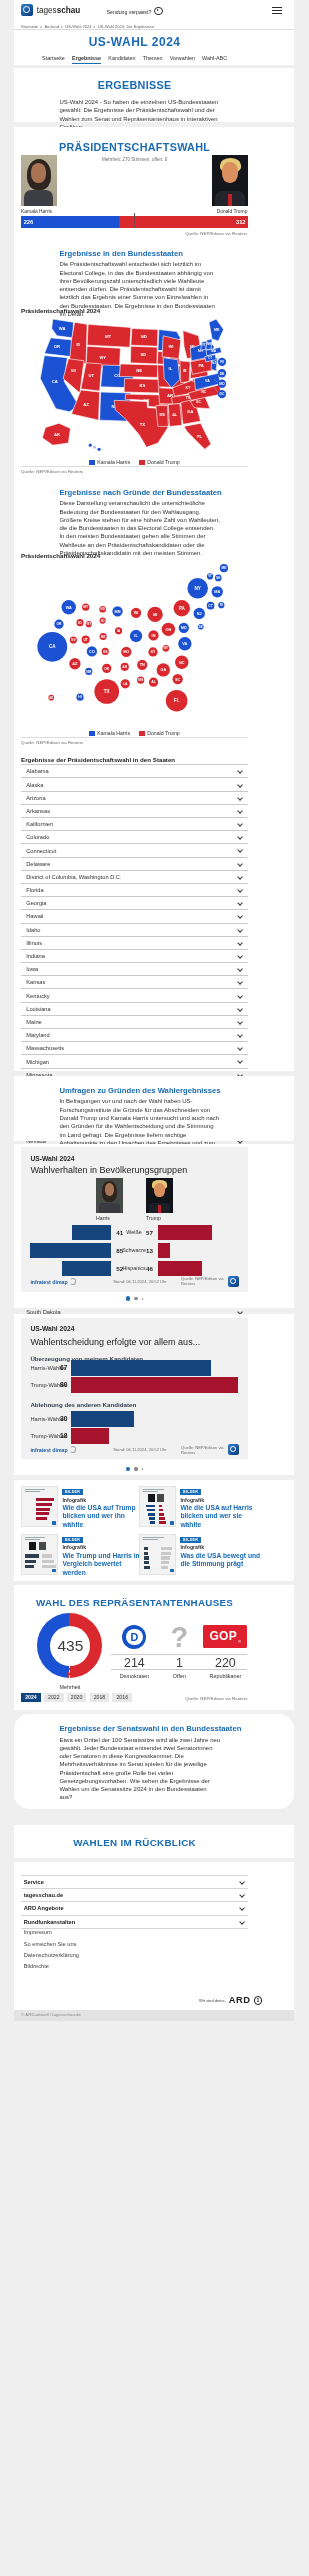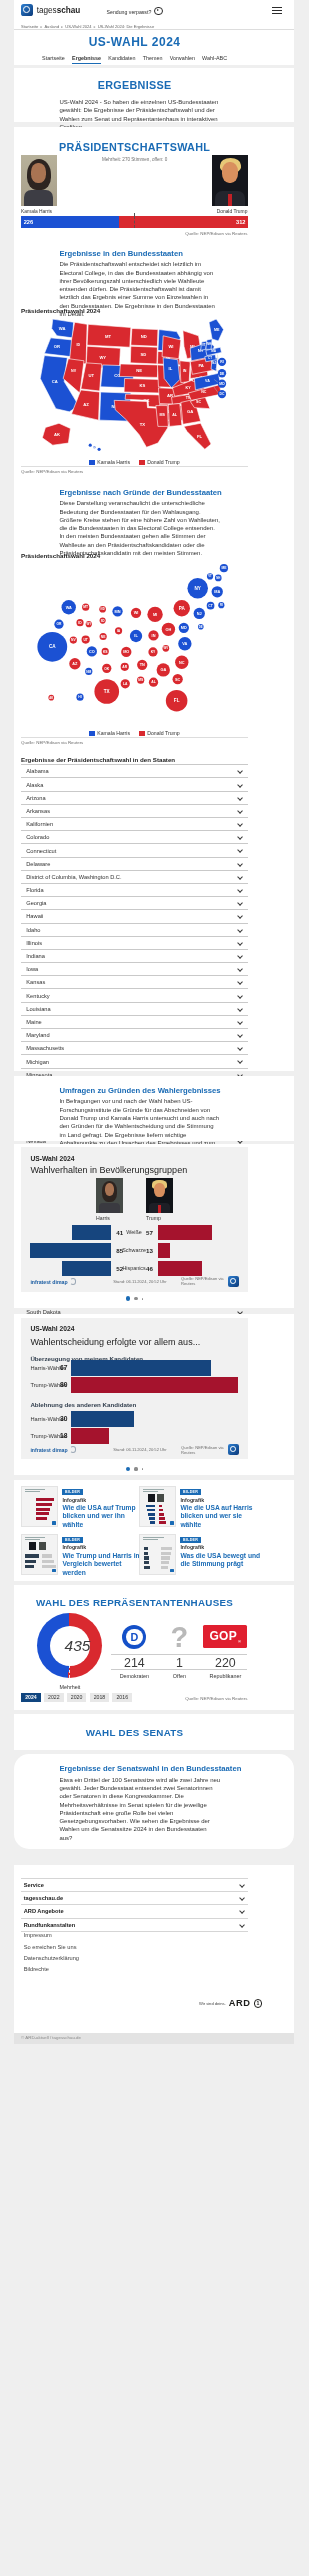--- a/index.html
+++ b/index.html
@@ -85,40 +85,40 @@
   
   .c-teas{height:101px;margin-bottom:4.1px;}
   .teaser-thumb{position:absolute;width:37px;height:41px;background:#f3f3f3;border:0.5px solid #e3e3e3;box-sizing:border-box;overflow:hidden;}
   .tz-badge{display:inline-block;background:#1a6bb5;color:#fff;font-size:3.6px;font-weight:bold;padding:1px 2.6px;letter-spacing:0.3px;}
   .tz-kicker{font-size:5.2px;color:#333;font-weight:bold;margin-top:1.5px;}
   .tz-title{font-size:6.7px;font-weight:bold;color:#1a6bb5;line-height:1.25;margin-top:1.5px;cursor:pointer;}
   .tz-text{position:absolute;width:82px;}
   
   .c-house{height:125px;margin-bottom:4.1px;}
   .donut{position:absolute;left:23px;top:28px;width:65px;height:65px;border-radius:50%;background:conic-gradient(#d9292f 0 50.6%, #1b51d3 50.6% 100%);}
-  .donut .hole{position:absolute;left:13px;top:13px;width:40px;height:40px;background:#fff;border-radius:50%;display:flex;align-items:center;justify-content:flex-end;font-size:15.5px;color:#3c3c3c;font-style:italic;}
+  .donut .hole{position:absolute;left:13px;top:13px;width:40px;height:40px;background:#fff;border-radius:50%;display:flex;align-items:center;justify-content:center;font-size:15.5px;color:#3c3c3c;}
   .donut .dash{position:absolute;left:32px;bottom:0;height:13px;width:0;border-left:1px dashed rgba(255,255,255,0.9);}
   .house-col{position:absolute;width:46px;text-align:center;}
   .d-logo{width:24px;height:24px;margin:0 auto;border-radius:50%;background:#1450c8;display:flex;align-items:center;justify-content:center;}
   .d-logo .in{width:16.5px;height:16.5px;border-radius:50%;background:#fff;display:flex;align-items:center;justify-content:center;font-size:10.8px;font-weight:bold;color:#1450c8;}
   .q-mark{font-size:29px;font-weight:bold;color:#b9b9b9;line-height:24px;}
   .gop{width:44px;height:23px;background:#e01f2f;border-radius:1.5px;color:#fff;font-weight:bold;font-size:12px;display:flex;align-items:center;justify-content:center;letter-spacing:0.3px;}
   .gop i{font-style:normal;font-size:4.1px;margin-left:1px;align-self:flex-end;margin-bottom:4.1px;}
   .h-line{position:absolute;left:97px;width:136px;height:0.5px;background:#ccc;}
   .h-num{font-size:12.4px;color:#3c3c3c;font-weight:300;}
   .h-lbl{font-size:5.4px;color:#333;}
   .years{position:absolute;left:6.7px;display:flex;gap:3.1px;}
   .yr{font-size:5.2px;padding:1.5px 4.1px;background:#e8e8e8;color:#333;cursor:pointer;}
   .yr.active{background:#10457f;color:#fff;font-weight:bold;}
   
   .c-senh{height:36px;margin-bottom:4.1px;}
   .c-sent{height:95px;margin-bottom:16px;border-radius:15px;}
   .c-rueck{height:33px;margin-bottom:4.1px;}
   
-  .c-foot{height:168px;padding-left:31px;}
+  .c-foot{height:148px;padding-left:31px;}
   .f-list{position:absolute;top:12.4px;left:6.7px;width:227px;}
   .f-row{height:12.4px;border-bottom:0.5px solid #d5d5d5;display:flex;align-items:center;justify-content:space-between;padding:0 2.6px;cursor:pointer;}
   .f-list{border-top:0.5px solid #d5d5d5;}
   .f-row span{font-size:5.7px;font-weight:bold;color:#222;}
   .f-links{position:absolute;top:67px;left:9.3px;}
   .f-link{font-size:5.7px;color:#444;margin-bottom:5.4px;cursor:pointer;}
   .ard{position:absolute;top:133px;right:32px;display:flex;align-items:center;gap:3.1px;}
   .ard .claim{font-size:4.1px;color:#444;}
   .ard .word{font-size:9.3px;font-weight:bold;color:#1d1d1b;letter-spacing:0.5px;}
   .ard .one{width:8.8px;height:8.8px;border:1.1px solid #1d1d1b;border-radius:50%;display:flex;align-items:center;justify-content:center;font-size:5.2px;font-weight:bold;color:#1d1d1b;box-sizing:border-box;}
@@ -835,31 +835,31 @@
     <div class="years" id="year-row" style="top:108px;">
         <span class="yr active">2024</span>
         <span class="yr">2022</span>
         <span class="yr">2020</span>
         <span class="yr">2018</span>
         <span class="yr">2016</span>
       </div>
     <div class="src" style="position:absolute;right:47px;top:111px;">Quelle: NEP/Edison via Reuters</div>
   </div>
 
-  <div class="card c-senh">
-    <div class="inner" style="top:13.4px;">
-        <div class="big-head" style="font-size:9.8px;">WAHL DES SENATS</div>
-      </div>
-  </div>
 
   <div class="card c-sent">
     <div class="sec-head" style="position:absolute;left:45px;top:10.3px;">Ergebnisse der Senatswahl in den Bundesstaaten</div>
     <div class="para" style="position:absolute;left:45px;top:21.6px;width:161px;">Etwa ein Drittel der 100 Senatssitze wird alle zwei Jahre neu gewählt. Jeder Bundesstaat entsendet zwei Senatorinnen oder Senatoren in diese Kongresskammer. Die Mehrheitsverhältnisse im Senat spielen für die jeweilige Präsidentschaft eine große Rolle bei vielen Gesetzgebungsvorhaben. Wie sehen die Ergebnisse der Wahlen um die Senatssitze 2024 in den Bundesstaaten aus?</div>
   </div>
 
+  <div class="card c-rueck">
+    <div class="inner" style="top:12.4px;">
+        <div class="big-head" style="font-size:9.8px;">WAHLEN IM RÜCKBLICK</div>
+      </div>
+  </div>
 
   <div class="card c-foot">
     <div class="f-list" id="footer-acc">
         <div class="f-row">
           <span>Service</span>
           <span class="chev"></span>
         </div>
         <div class="f-row">
           <span>tagesschau.de</span>
           <span class="chev"></span>

